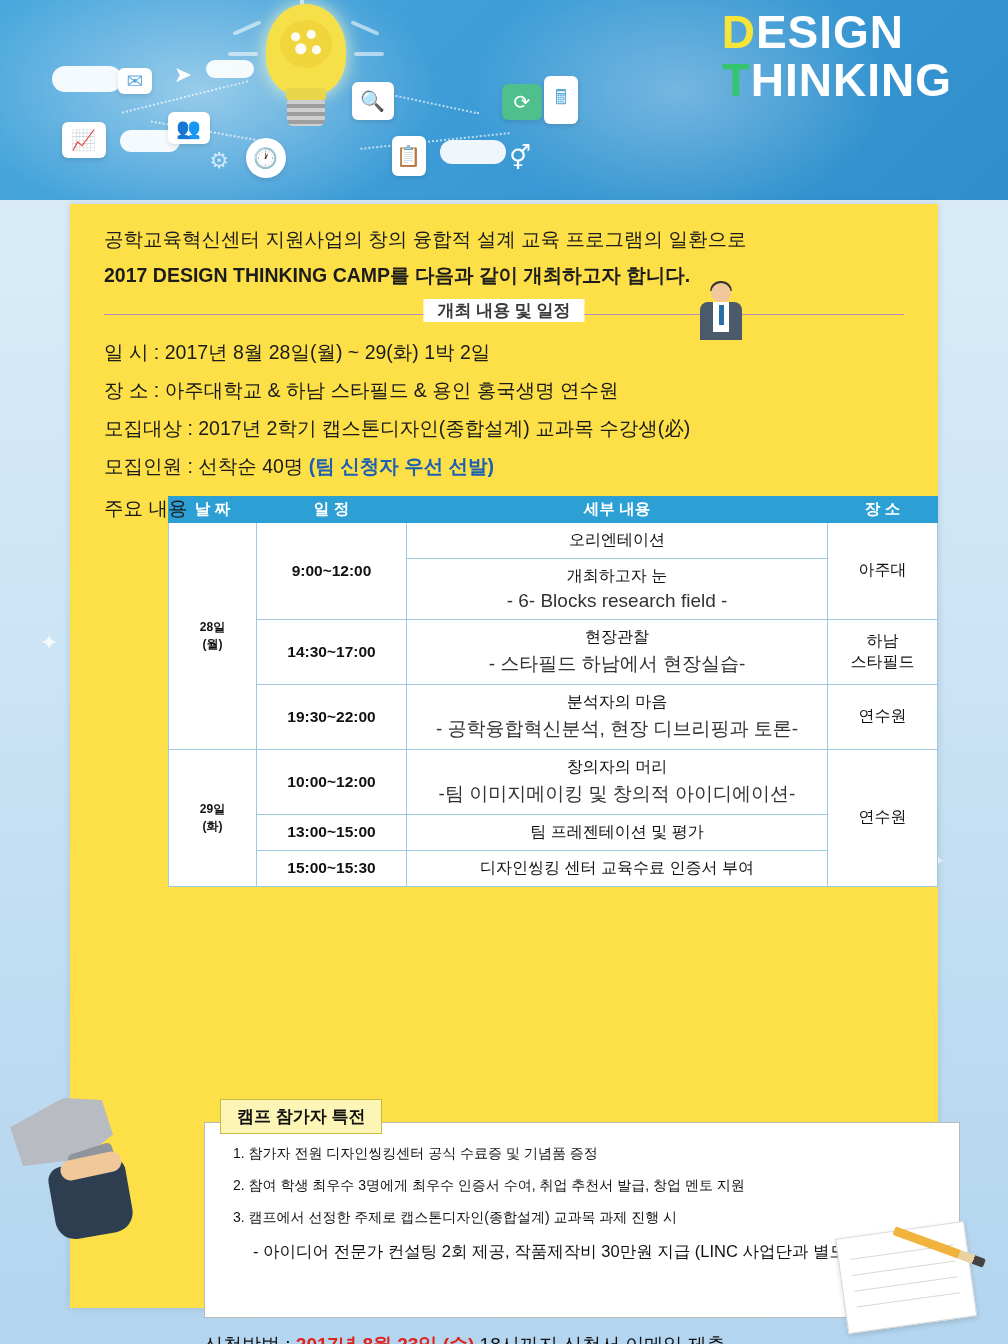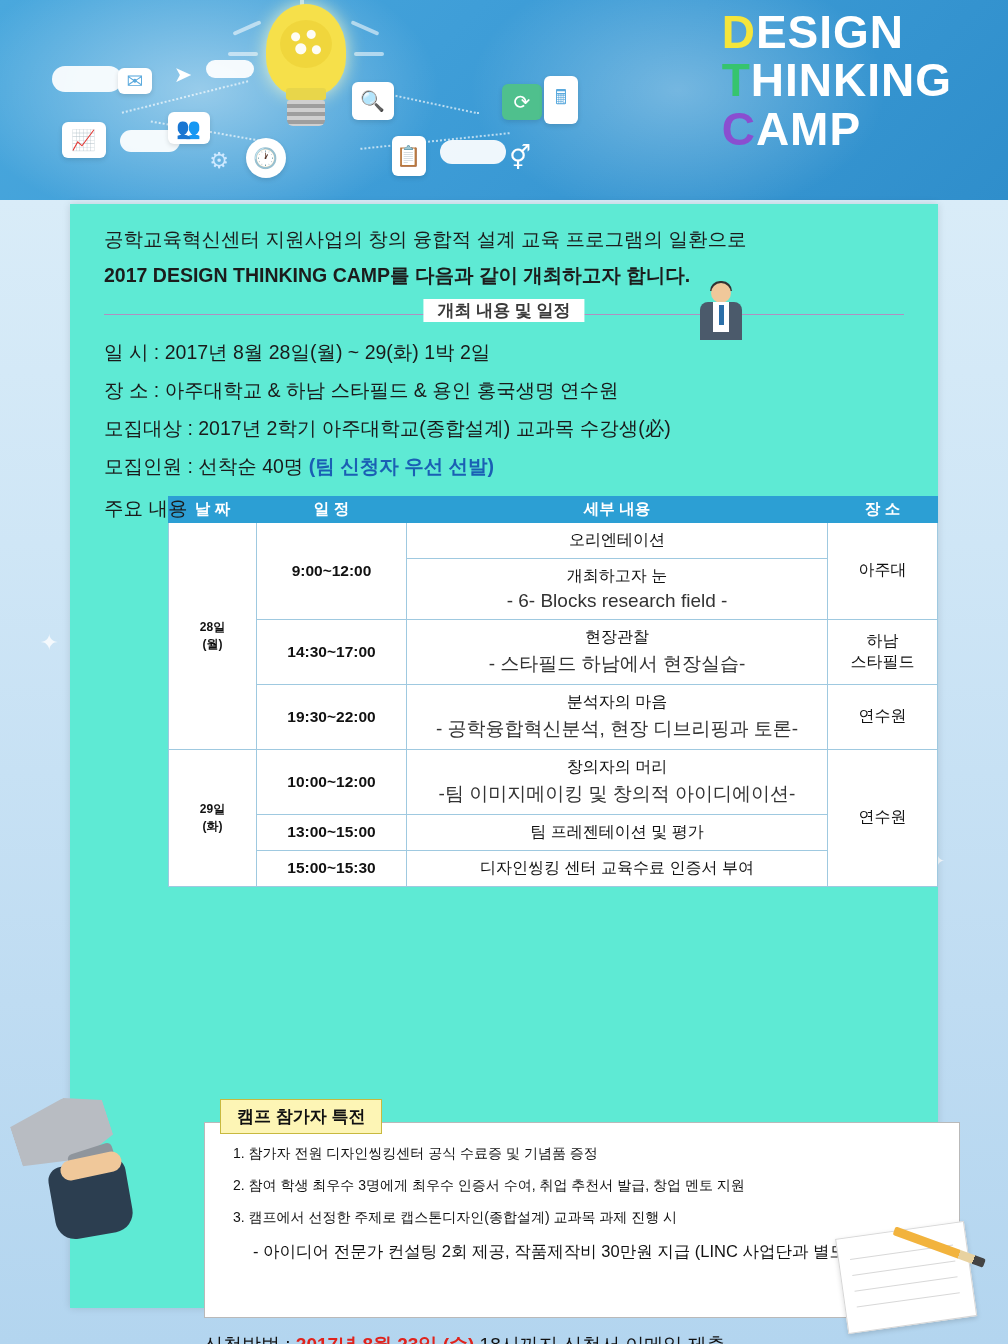--- a/index.html
+++ b/index.html
@@ -82,21 +82,21 @@
   
   .page-bg {
     position:absolute; left:0; top:200px; width:1008px; height:1144px;
     background:linear-gradient(to bottom,#d9ecf8 0%, #cfe6f6 30%, #bfdcf2 70%, #b3d5ef 100%);
   }
   .side-deco-l { position:absolute; left:0; top:0; width:80px; height:1144px; opacity:.35; }
   .side-deco-r { position:absolute; right:0; top:0; width:80px; height:1144px; opacity:.35; }
 
   .sheet {
     position:absolute; left:70px; top:204px; width:868px; height:1104px;
-    background:#5eead4;
+    background:#fde047;
     box-shadow:0 0 8px rgba(0,0,0,.12);
   }
 
   .intro { padding:22px 34px 0 34px; }
   .intro p { margin:0 0 10px 0; font-size:19.5px; color:#1c1c1c; line-height:1.35; }
   .intro p.b { font-weight:bold; }
 
   .sec-head {
     position:relative; margin:8px 34px 4px 34px; height:30px;
   }
@@ -211,21 +211,20 @@
   <div class="ic" style="left:502px; top:84px; width:40px; height:36px; background:#4fc08d; color:#fff;">⟳</div>
   <div class="ic" style="left:392px; top:136px; width:34px; height:40px;">📋</div>
   <div class="ic" style="left:246px; top:138px; width:40px; height:40px; border-radius:50%;">🕐</div>
   <div class="ic" style="left:544px; top:76px; width:34px; height:48px;">🖩</div>
   <div class="ic" style="left:506px; top:144px; width:28px; height:28px; background:transparent; box-shadow:none; color:#fff; font-size:24px;">⚥</div>
   <div class="ic" style="left:206px; top:148px; width:26px; height:26px; background:transparent; box-shadow:none; color:#cfe9ff; font-size:22px;">⚙</div>
 
   <div class="title-block">
     <div class="t-row"><span class="cap-d">D</span><span class="rest-w">ESIGN</span></div>
     <div class="t-row"><span class="cap-t">T</span><span class="rest-w">HINKING</span></div>
-    <div class="t-row"><span class="cap-c">C</span><span class="rest-w">AMP</span></div>
   </div>
 </div>
 
 <div class="page-bg">
   <div class="side-deco-l"></div>
   <div class="side-deco-r"></div>
   <div class="spark" style="left:930px; top:650px;">✦</div>
   <div class="spark" style="left:880px; top:955px; font-size:24px;">✦</div>
   <div class="spark" style="left:40px; top:430px; font-size:22px;">✦</div>
 </div>
@@ -253,21 +252,21 @@
     <div class="row">
       <span>일 시 :</span>
       <span>2017년 8월 28일(월) ~ 29(화) 1박 2일</span>
     </div>
     <div class="row">
       <span>장 소 :</span>
       <span>아주대학교 &amp; 하남 스타필드 &amp; 용인 홍국생명 연수원</span>
     </div>
     <div class="row">
       <span>모집대상 :</span>
-      <span>2017년 2학기 아주대학교(종합설계) 교과목 수강생(必)</span>
+      <span>2017년 2학기 캡스톤디자인(종합설계) 교과목 수강생(必)</span>
     </div>
     <div class="row">
       <span>모집인원 :</span>
       <span>선착순 40명</span>
       <span class="hl">(팀 신청자 우선 선발)</span>
     </div>
   </div>
 
   <div class="main-label">주요 내용</div>
 

